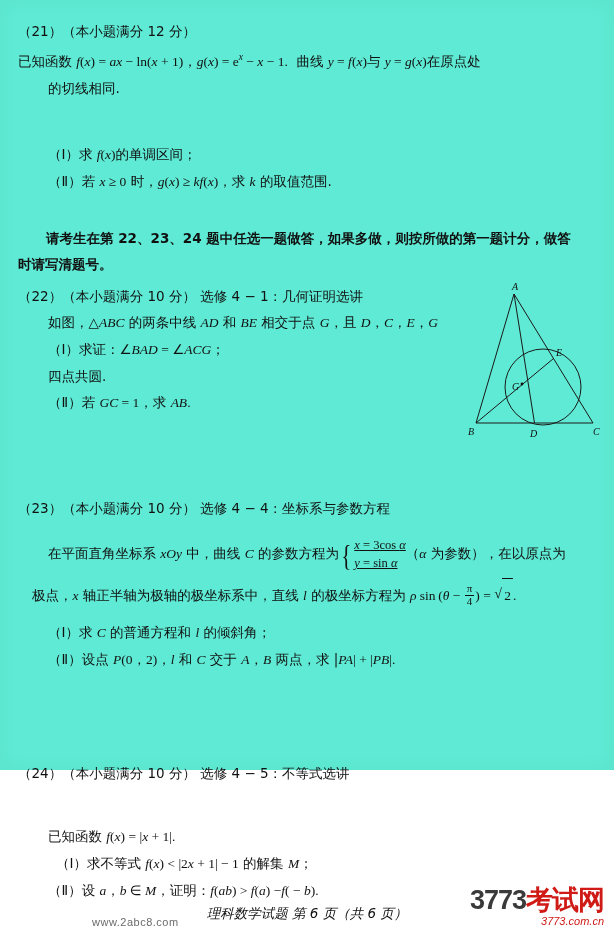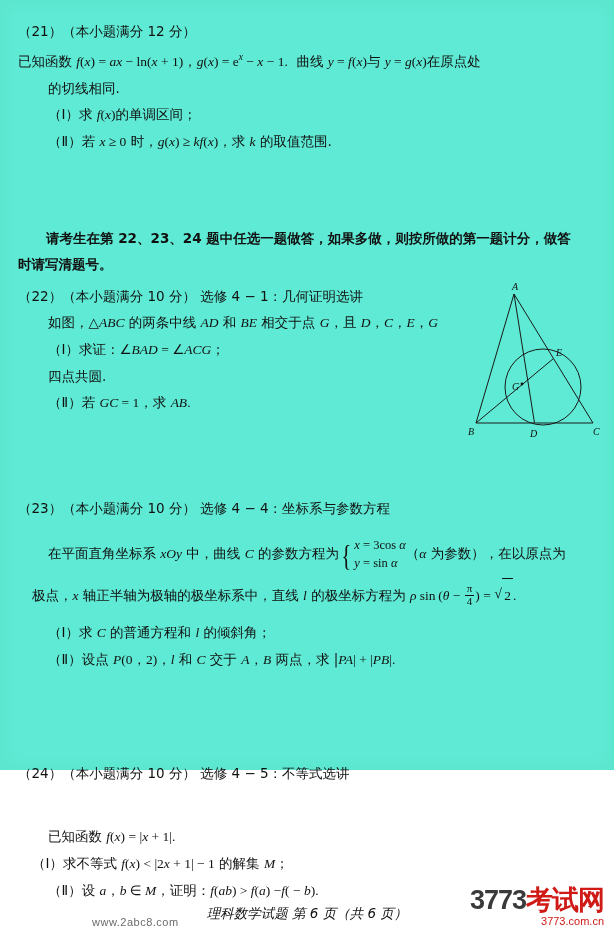--- a/index.html
+++ b/index.html
@@ -56,21 +56,21 @@
 
   
   .sys { display: inline-flex; align-items: center; vertical-align: middle; }
   .sys .brace {
     font-size: 30px;
     line-height: 0.9;
     font-family: "Liberation Serif", serif;
     margin-right: 1px;
     transform: scaleX(0.7);
   }
-  .sys .rows { display: inline-block; font-size: 12.5px; line-height: 18px; }
+  .sys .rows { display: inline-block; font-size: 12.5px; line-height: 18px; text-decoration: underline; }
 
   .figure { position: absolute; }
   .footer {
     position: absolute;
     width: 100%;
     text-align: center;
     font-family: "DejaVu Sans", sans-serif;
     font-size: 13px;
     font-style: italic;
   }
@@ -96,20 +96,21 @@
     color: #3a3a3a;
     letter-spacing: -1px;
   }
   .wm-right .big .red { color: #cf1a16; }
   .wm-right .sm {
     font-family: "Liberation Sans", sans-serif;
     font-size: 11px;
     color: #cf1a16;
     letter-spacing: 0px;
     margin-top: -3px;
+    font-style: italic;
   }
   .noise-edge {
     position: absolute; inset: 0;
     pointer-events: none;
     box-shadow: inset 0 0 22px rgba(0,0,0,0.035);
   }
 </style>
 </head>
 <body>
 
@@ -118,21 +119,21 @@
   <div class="blk" style="left:18px; top:18px; width:580px;">
     <div class="line">
       <span class="cn">（21）</span><span class="cn">（本小题满分 12 分）</span>
     </div>
     <div class="line" style="">
       <span class="cn">已知函数&nbsp;</span><span class="mi t">f</span><span class="mr t">(</span><span class="mi t">x</span><span class="mr t">)&nbsp;=&nbsp;</span><span class="mi t">ax</span><span class="mr t">&nbsp;−&nbsp;ln(</span><span class="mi t">x</span><span class="mr t">&nbsp;+&nbsp;1)</span><span class="cn">，</span><span class="mi t">g</span><span class="mr t">(</span><span class="mi t">x</span><span class="mr t">)&nbsp;=&nbsp;e</span><span class="mi sup">x</span><span class="mr t">&nbsp;−&nbsp;</span><span class="mi t">x</span><span class="mr t">&nbsp;−&nbsp;1.</span><span class="cn">&nbsp;&nbsp;曲线&nbsp;</span><span class="mi t">y</span><span class="mr t">&nbsp;=&nbsp;</span><span class="mi t">f</span><span class="mr t">(</span><span class="mi t">x</span><span class="mr t">)</span><span class="cn">与&nbsp;</span><span class="mi t">y</span><span class="mr t">&nbsp;=&nbsp;</span><span class="mi t">g</span><span class="mr t">(</span><span class="mi t">x</span><span class="mr t">)</span><span class="cn">在原点处</span>
     </div>
     <div class="line" style="margin-left:30px;">
       <span class="cn">的切线相同.</span>
     </div>
-    <div class="line" style="margin-left:30px;">
+    <div class="line" style="margin-left:30px;margin-top:40px;">
       <span class="cn">（Ⅰ）求&nbsp;</span><span class="mi t">f</span><span class="mr t">(</span><span class="mi t">x</span><span class="mr t">)</span><span class="cn">的单调区间；</span>
     </div>
     <div class="line" style="margin-left:30px;">
       <span class="cn">（Ⅱ）若&nbsp;</span><span class="mi t">x</span><span class="mr t">&nbsp;≥&nbsp;0</span><span class="cn">&nbsp;时，</span><span class="mi t">g</span><span class="mr t">(</span><span class="mi t">x</span><span class="mr t">)&nbsp;≥&nbsp;</span><span class="mi t">kf</span><span class="mr t">(</span><span class="mi t">x</span><span class="mr t">)</span><span class="cn">，求&nbsp;</span><span class="mi t">k</span><span class="cn">&nbsp;的取值范围.</span>
     </div>
   </div>
 
   <div class="blk" style="left:18px; top:225px; width:580px;">
     <div class="line" style="text-indent:28px;">
       <span class="cn bold">请考生在第 22、23、24 题中任选一题做答，如果多做，则按所做的第一题计分，做答</span>
@@ -206,21 +207,21 @@
     </div>
   </div>
 
   <div class="blk" style="left:18px; top:760px; width:580px;">
     <div class="line">
       <span class="cn">（24）</span><span class="cn">（本小题满分 10 分）</span><span class="cn">&nbsp;</span><span class="cn">选修 4 − 5：不等式选讲</span>
     </div>
     <div class="line" style="margin-left:30px;margin-top:37px;">
       <span class="cn">已知函数&nbsp;</span><span class="mi t">f</span><span class="mr t">(</span><span class="mi t">x</span><span class="mr t">)&nbsp;=&nbsp;|</span><span class="mi t">x</span><span class="mr t">&nbsp;+&nbsp;1|.</span>
     </div>
-    <div class="line" style="margin-left:14px;">
+    <div class="line" style="margin-left:38px;">
       <span class="cn">（Ⅰ）求不等式&nbsp;</span><span class="mi t">f</span><span class="mr t">(</span><span class="mi t">x</span><span class="mr t">)&nbsp;&lt;&nbsp;|2</span><span class="mi t">x</span><span class="mr t">&nbsp;+&nbsp;1|&nbsp;−&nbsp;1</span><span class="cn">&nbsp;的解集&nbsp;</span><span class="mi t">M</span><span class="cn">；</span>
     </div>
     <div class="line" style="margin-left:30px;">
       <span class="cn">（Ⅱ）设&nbsp;</span><span class="mi t">a</span><span class="cn">，</span><span class="mi t">b</span><span class="mr t">&nbsp;∈&nbsp;</span><span class="mi t">M</span><span class="cn">，证明：</span><span class="mi t">f</span><span class="mr t">(</span><span class="mi t">ab</span><span class="mr t">)&nbsp;&gt;&nbsp;</span><span class="mi t">f</span><span class="mr t">(</span><span class="mi t">a</span><span class="mr t">)&nbsp;−</span><span class="mi t">f</span><span class="mr t">(&nbsp;−&nbsp;</span><span class="mi t">b</span><span class="mr t">).</span>
     </div>
   </div>
 
   <div class="footer" style="top:905px; left:0;">
     <span class="cn">理科数学试题  第 6 页（共 6 页）</span>
   </div>

